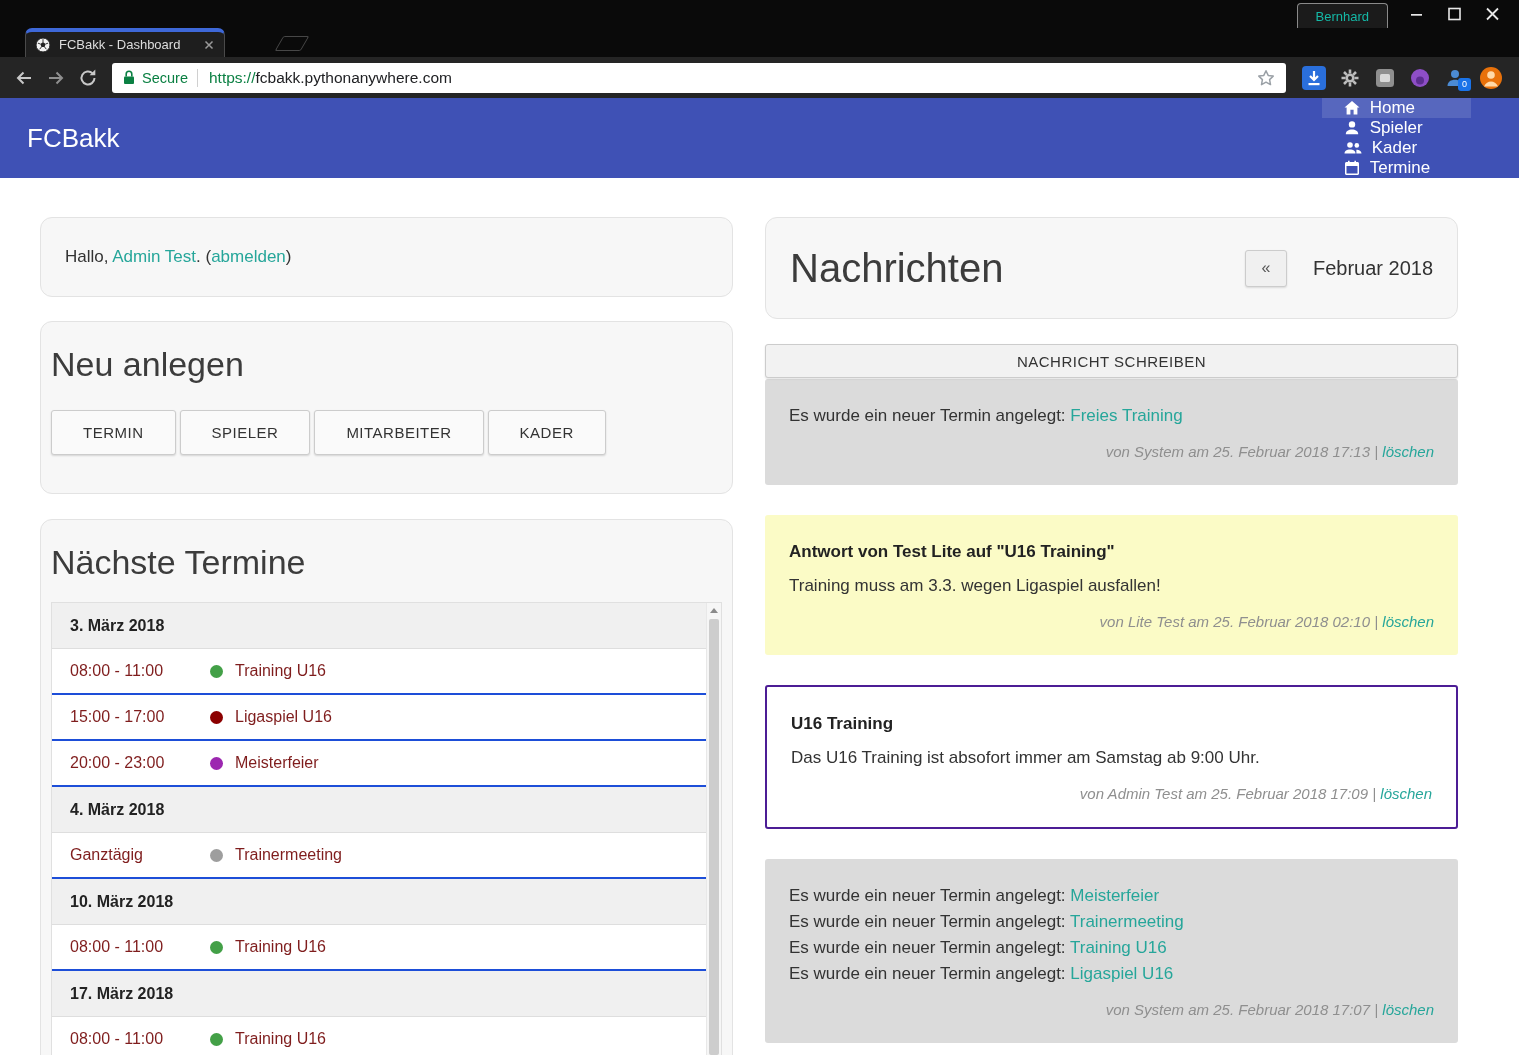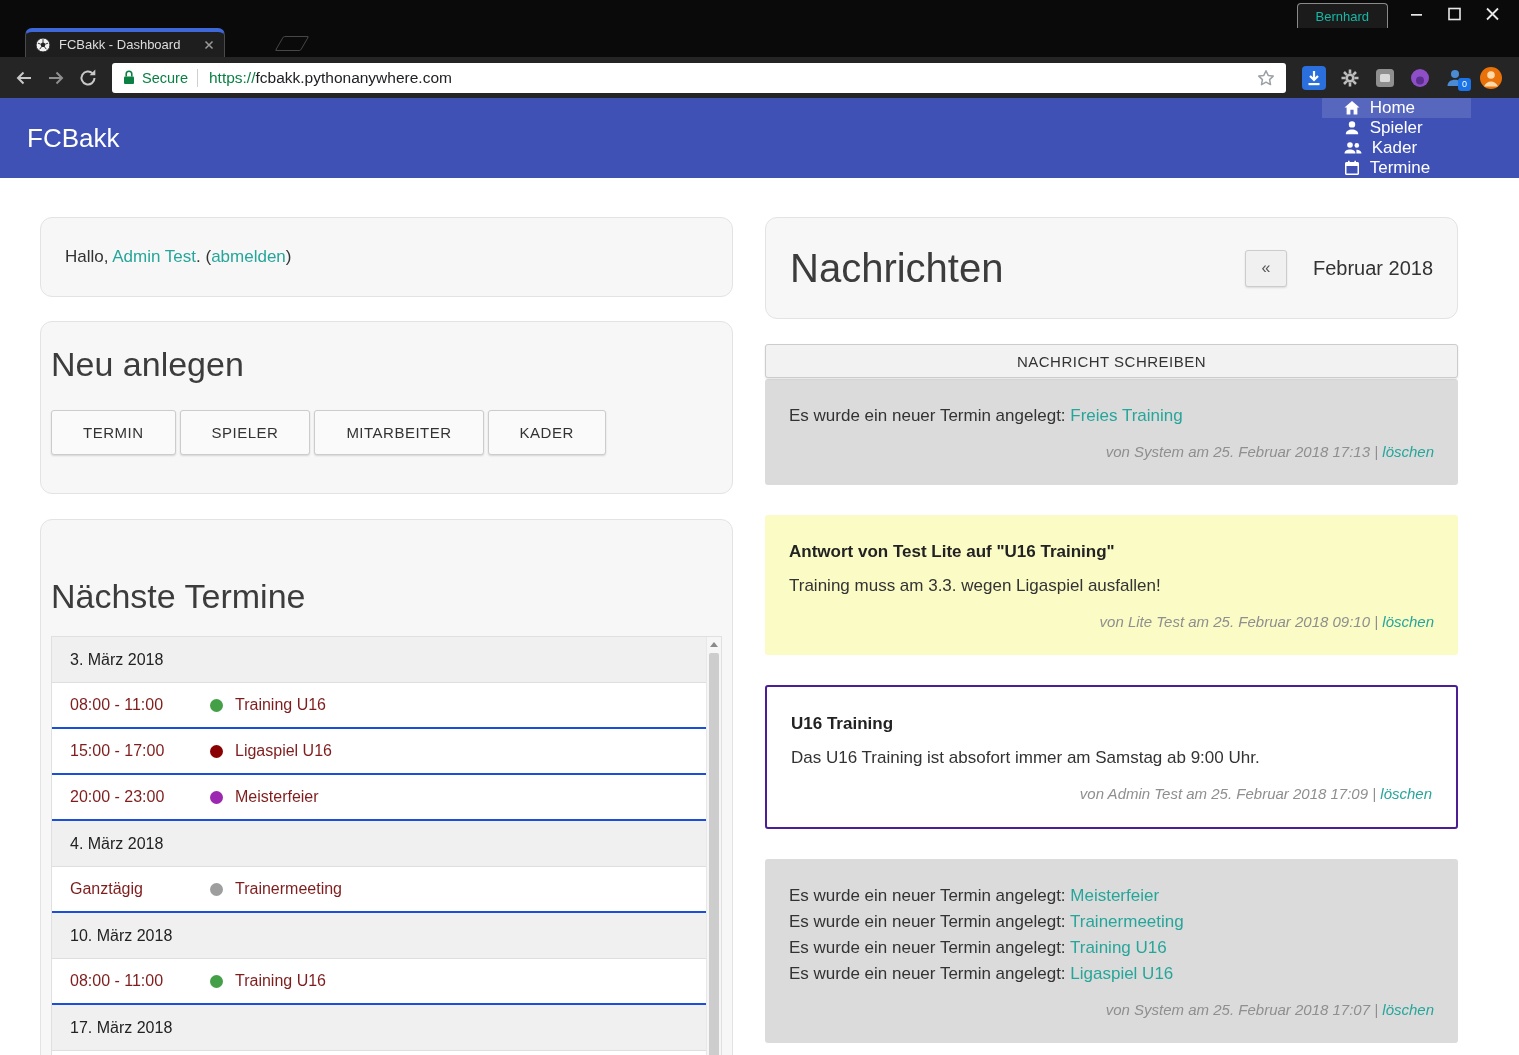--- a/index.html
+++ b/index.html
@@ -54,25 +54,25 @@
   .greeting-card { padding:28px 24px; font-size:17px; color:#333; margin-bottom:24px; line-height:22px; }
 
   .panel { padding:22px 10px 38px; margin-bottom:25px; }
   .panel h2 { font-size:34px; font-weight:400; color:#3c3c3c; line-height:40px; margin:0 0 26px; }
   .btn-row { display:flex; gap:4px; }
   .btn { background:#fafafa; border:1px solid #ccc; border-radius:3px; padding:13px 31px; font-size:15px;
     color:#333; letter-spacing:.5px; box-shadow:0 1px 2px rgba(0,0,0,.14); cursor:pointer;
     font-family:inherit; white-space:nowrap; }
 
   .termine-panel { padding-bottom:24px; margin-bottom:0; }
-  .termine-panel h2 { margin-bottom:20px;margin-top:34px; }
+  .termine-panel h2 { margin-bottom:20px; }
   .termine-list { border:1px solid #e0e0e0; position:relative; background:#fff; }
   .t-row { display:flex; align-items:center; height:46px; border-bottom:2px solid #1d4ed8;
     font-size:16px; color:#7f1d1d; padding:0 24px 0 18px; }
-  .t-row.header { background:#f0f0f0; font-weight:normal; color:#222; border-bottom:1px solid #dedede; }
+  .t-row.header { background:#f0f0f0; font-weight:bold; color:#222; border-bottom:1px solid #dedede; }
   .t-time { width:140px; flex-shrink:0; }
   .dot { width:13px; height:13px; border-radius:50%; margin-right:12px; flex-shrink:0; }
   .t-scrollbar { position:absolute; right:0; top:0; bottom:0; width:15px; background:#f6f6f6; border-left:1px solid #e8e8e8; cursor:pointer; }
   .t-scroll-up { height:15px; display:flex; align-items:center; justify-content:center; }
   .t-scroll-up::after { content:''; border-left:4px solid transparent; border-right:4px solid transparent; border-bottom:5px solid #8a8a8a; }
   .t-thumb { position:absolute; top:16px; bottom:8px; left:2px; right:2px; background:#cdcdcd; border-radius:2px; }
 
   .nach-header { display:flex; align-items:center; padding:26px 24px; margin-bottom:25px; }
   .nach-title { font-size:40px; font-weight:400; color:#3c3c3c; line-height:48px; flex:1; }
   .prev-btn { min-width:42px; height:37px; background:#f0f0f0; border:1px solid #ccc; border-radius:3px;
@@ -347,21 +347,21 @@
       <button class="write-btn">NACHRICHT SCHREIBEN</button>
 
       <div>
           <div class="message grey">
             <div class="msg-line"><span>Es wurde ein neuer Termin angelegt: </span><span class="link">Freies Training</span></div>
             <div class="msg-footer"><span class="meta">von System am 25. Februar 2018 17:13</span><span class="meta"> | </span><span class="link del">löschen</span></div>
           </div>
           <div class="message yellow">
             <div class="msg-title">Antwort von Test Lite auf "U16 Training"</div>
             <div class="msg-line"><span>Training muss am 3.3. wegen Ligaspiel ausfallen!</span></div>
-            <div class="msg-footer"><span class="meta">von Lite Test am 25. Februar 2018 09:10</span><span class="meta"> | </span><span class="link del">löschen</span></div>
+            <div class="msg-footer"><span class="meta">von Lite Test am 25. Februar 2018 02:10</span><span class="meta"> | </span><span class="link del">löschen</span></div>
           </div>
           <div class="message white">
             <div class="msg-title">U16 Training</div>
             <div class="msg-line"><span>Das U16 Training ist absofort immer am Samstag ab 9:00 Uhr.</span></div>
             <div class="msg-footer"><span class="meta">von Admin Test am 25. Februar 2018 17:09</span><span class="meta"> | </span><span class="link del">löschen</span></div>
           </div>
           <div class="message grey">
             <div class="msg-line"><span>Es wurde ein neuer Termin angelegt: </span><span class="link">Meisterfeier</span></div>
             <div class="msg-line"><span>Es wurde ein neuer Termin angelegt: </span><span class="link">Trainermeeting</span></div>
             <div class="msg-line"><span>Es wurde ein neuer Termin angelegt: </span><span class="link">Training U16</span></div>

